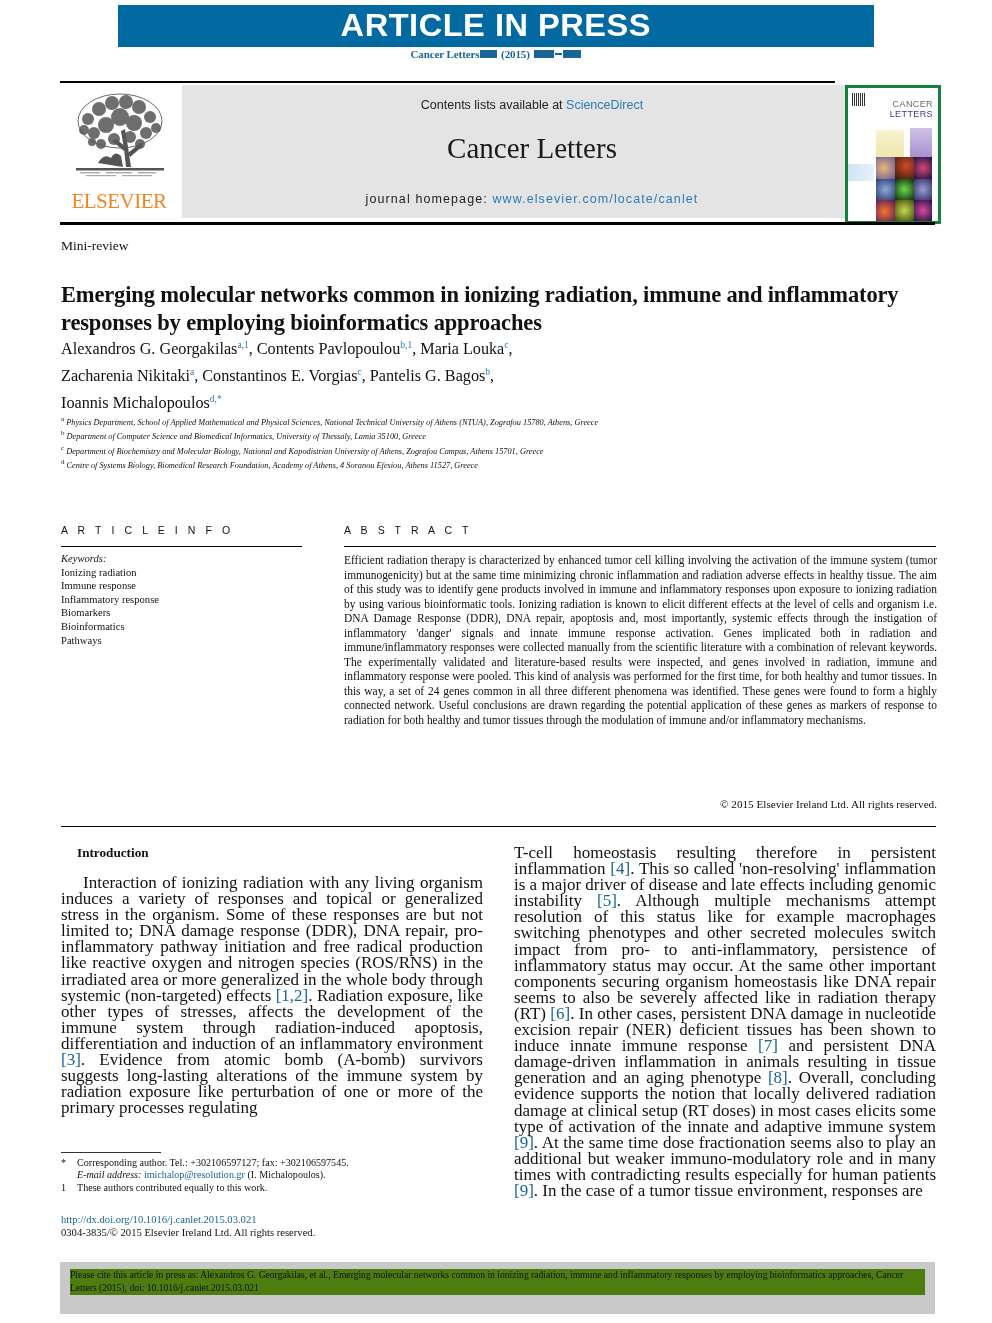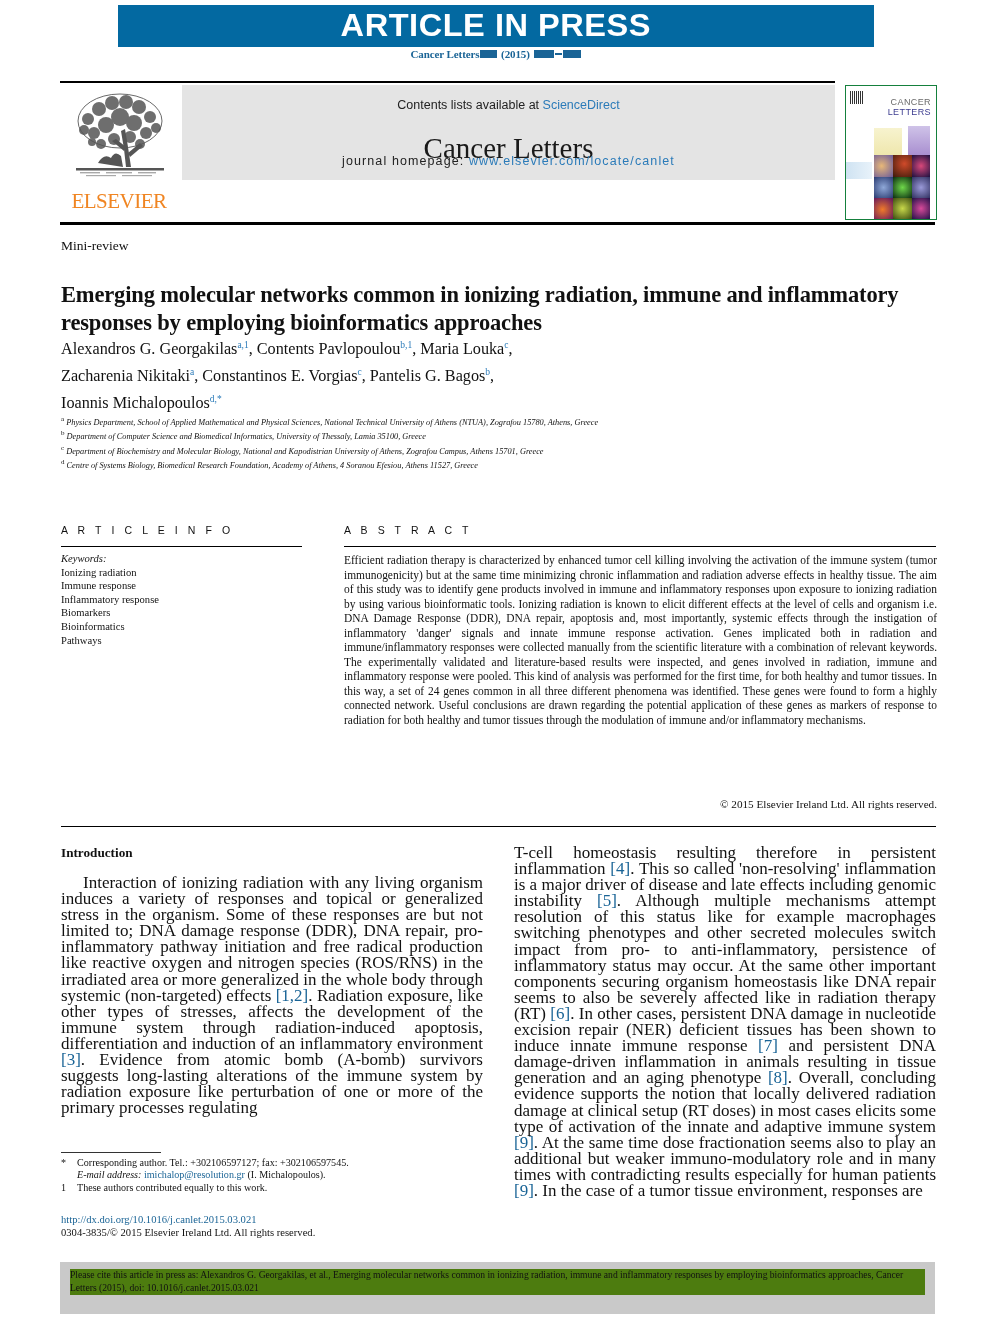--- a/index.html
+++ b/index.html
@@ -89,22 +89,23 @@
     width: 118px;
     text-align: center;
     font-family: "Liberation Serif", serif;
     font-size: 21px;
     letter-spacing: -0.5px;
     color: #F08522;
   }
   .mast-grey {
     position: absolute;
     left: 122px; top: 0;
-    width: 653px; height: 95px;
+    width: 653px; height: 133px;
     background: #e4e4e4;
+    padding-left: 47px;
   }
   .contents-line {
     position: absolute;
     top: 13px; left: 0; width: 100%;
     text-align: center;
     font-family: "Liberation Sans", sans-serif;
     font-size: 12.5px;
     color: #222;
   }
   .contents-line a { color: #2b7bb9; text-decoration: none; }
@@ -124,21 +125,21 @@
     font-size: 12.5px;
     letter-spacing: 1.1px;
     color: #222;
   }
   .homepage-line a { color: #2b7bb9; text-decoration: none; }
 
   .cover-thumb {
     position: absolute;
     left: 845px; top: 85px;
     width: 90px; height: 133px;
-    border: 1px solid #15803d;
+    border: 3px solid #15803d;
     background: #fff;
     overflow: hidden;
   }
   .cover-title {
     position: absolute; right: 5px; top: 12px;
     font-family: "Liberation Sans", sans-serif;
     font-size: 9px;
     line-height: 9.5px;
     color: #3b3b8f;
     text-align: right;
@@ -272,21 +273,21 @@
   }
   .col-right {
     position: absolute;
     left: 514px; top: 845px;
     width: 422px;
   }
   .sec-title {
     font-family: "Liberation Serif", serif;
     font-weight: bold;
     font-size: 13.2px;
-    margin: 0 0 14px 0;
+    margin: 0 0 14px 16px;
     color: #111;
   }
   .bodytext {
     font-family: "Liberation Serif", serif;
     font-size: 17px;
     line-height: 16.1px;
     text-align: justify;
     color: #111;
     margin: 0;
   }

